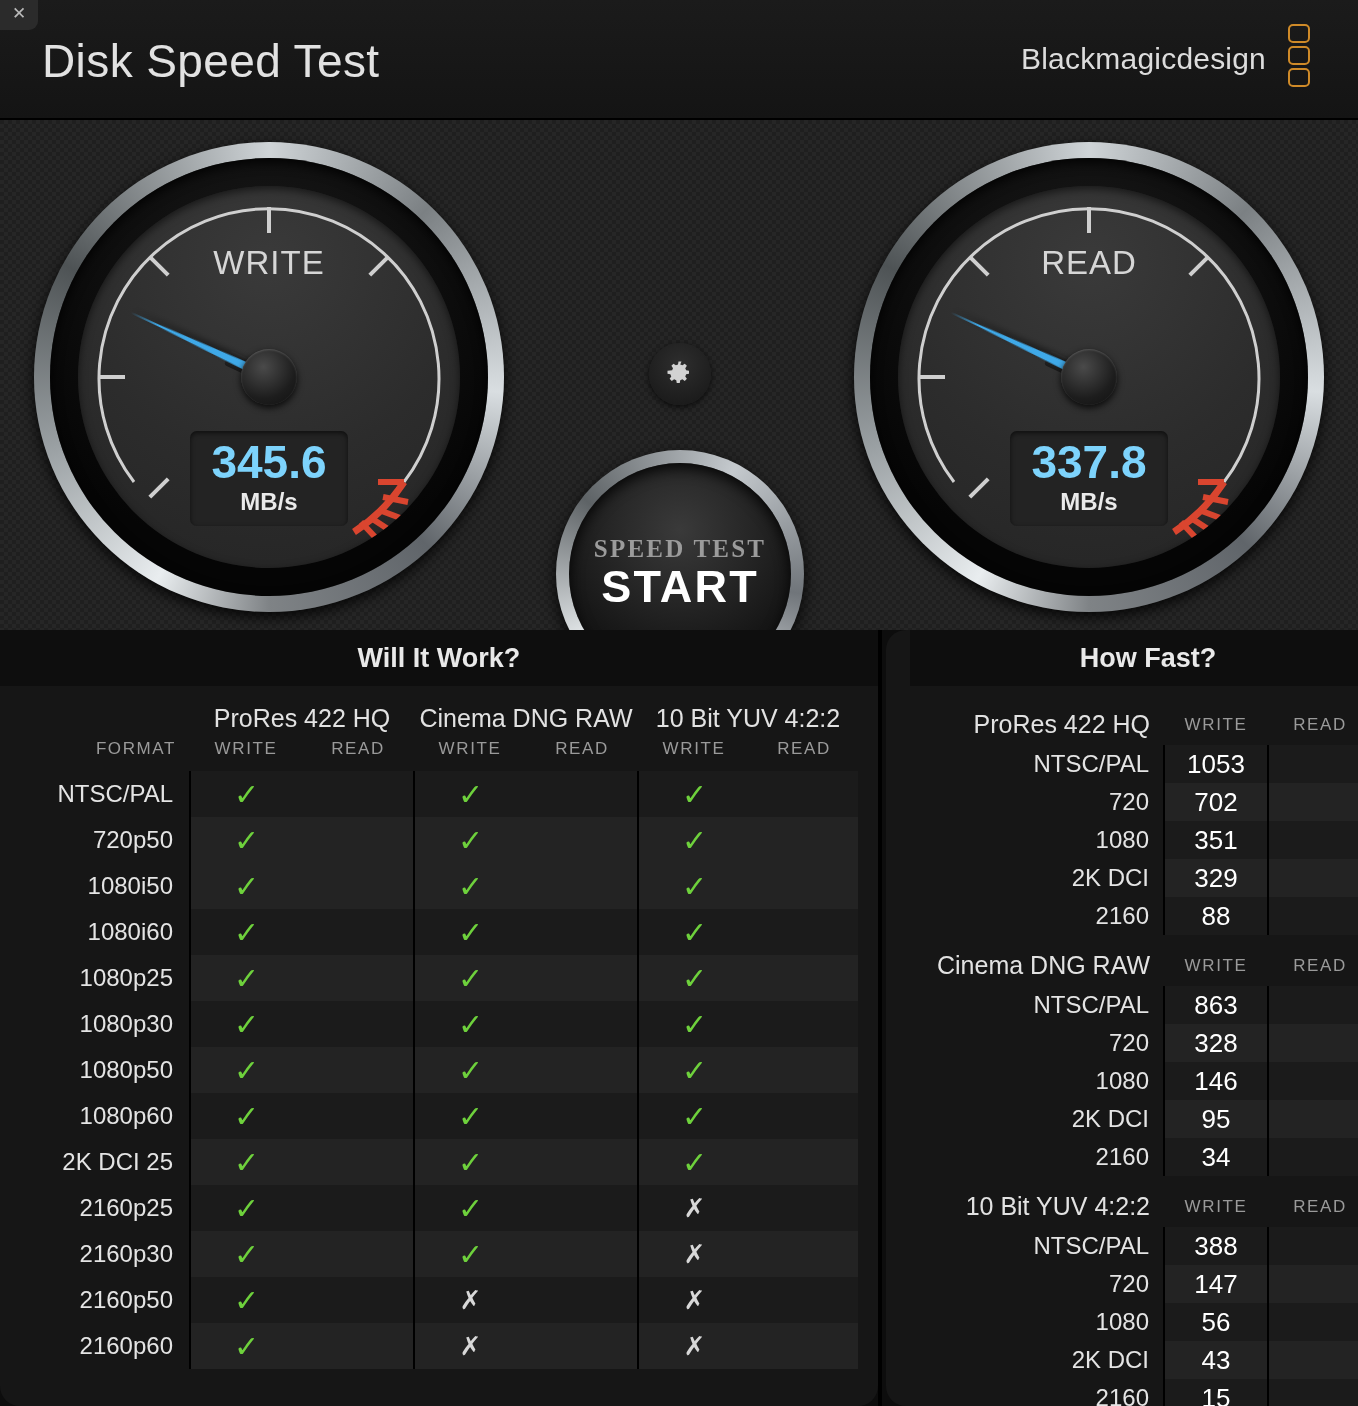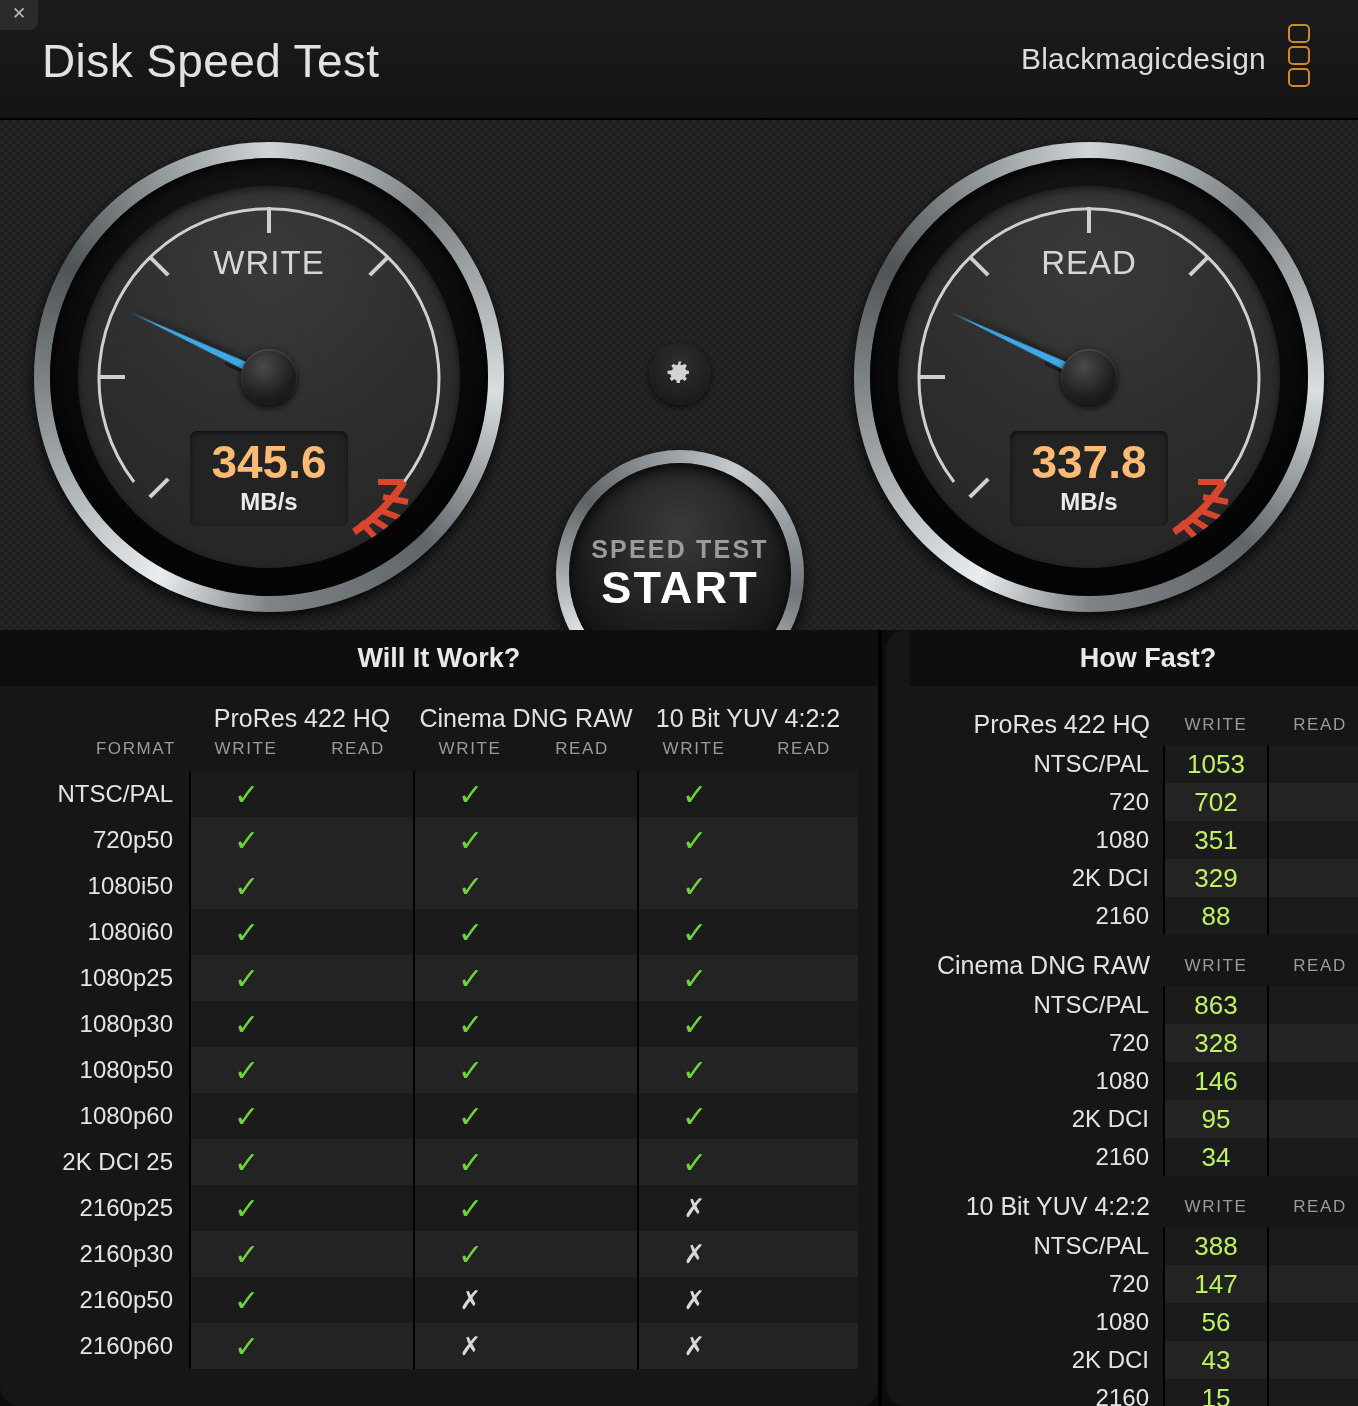--- a/index.html
+++ b/index.html
@@ -95,21 +95,21 @@
     border-radius:50%;
     background:radial-gradient(circle at 40% 32%,#4a4a4a,#1d1d1d 62%,#101010);
     box-shadow:0 3px 7px rgba(0,0,0,.8),inset 0 1px 2px rgba(255,255,255,.18);
   }
   .readout{
     position:absolute;left:50%;bottom:42px;transform:translateX(-50%);
     width:158px;padding:8px 0 10px 0;text-align:center;
     background:#232323;border-radius:7px;
     box-shadow:inset 0 2px 5px rgba(0,0,0,.6);
   }
-  .readout .val{font-size:46px;color:#fdba74;font-weight:700;line-height:1.02;}
+  .readout .val{font-size:46px;color:#7dd3fc;font-weight:700;line-height:1.02;}
   .readout .unit{font-size:24px;color:#eaeaea;font-weight:700;margin-top:2px;}
 
   
   .gear{
     position:absolute;left:649px;top:223px;width:62px;height:62px;border-radius:50%;
     background:radial-gradient(circle at 50% 35%,#2e2e2e,#161616);
     box-shadow:0 2px 6px rgba(0,0,0,.7);
     display:flex;align-items:center;justify-content:center;
   }
   .startwrap{position:absolute;left:556px;top:330px;width:248px;height:248px;}
@@ -117,21 +117,21 @@
     position:absolute;inset:0;border-radius:50%;
     background:conic-gradient(from 200deg,#8d9295,#e6eaec 10%,#5e6366 30%,#c5cace 52%,#70757a 72%,#dfe3e6 88%,#8d9295);
     box-shadow:0 6px 16px rgba(0,0,0,.85);
   }
   .startface{
     position:absolute;inset:13px;border-radius:50%;
     background:radial-gradient(circle at 50% 30%,#3a3a3a,#171717 65%,#0a0a0a);
     box-shadow:inset 0 5px 14px rgba(0,0,0,.85);
     display:flex;flex-direction:column;align-items:center;justify-content:center;
   }
-  .startface .l1{font-size:25px;color:#9b9b9b;font-weight:700;letter-spacing:2.2px;}
+  .startface .l1{font-size:25px;color:#9b9b9b;font-weight:700;letter-spacing:2.2px;font-family:Liberation Serif, serif;}
   .startface .l2{font-size:45px;color:#fff;font-weight:700;letter-spacing:2.2px;margin-top:-2px;}
 
   
   .bottom{position:absolute;left:0;top:630px;width:1358px;height:776px;background:#0d0d0d;}
   .panel{position:absolute;top:0;bottom:0;background:#161616;border-radius:20px;}
   .panel.left{left:0;width:878px;}
   .panel.right{left:886px;width:476px;padding-left:24px;}
   .divider{position:absolute;left:878px;top:0;width:4px;height:776px;background:#000;}
   .panelhead{
     height:56px;line-height:56px;text-align:center;
@@ -169,21 +169,21 @@
   }
   .ftable td.ghead{
     font-size:17px;color:#9a9a9a;letter-spacing:1.6px;text-align:center;
     padding:16px 0 6px 0;
   }
   .ftable td.flabel{
     font-size:24px;color:#e4e4e4;text-align:right;padding-right:14px;white-space:nowrap;
   }
   .ftable td.fval{
     height:36px;text-align:center;background:#1b1b1b;
-    font-size:26px;color:#bef264;border-left:2px solid #000;
+    font-size:26px;color:#ffffff;border-left:2px solid #000;
   }
   .ftable td.fblank{
     height:36px;background:#1b1b1b;border-left:2px solid #000;border-right:2px solid #000;
   }
   .ftable tr.alt td.fval,.ftable tr.alt td.fblank{background:#232323;}
 </style>
 </head>
 <body>
 
 <div id="app">

